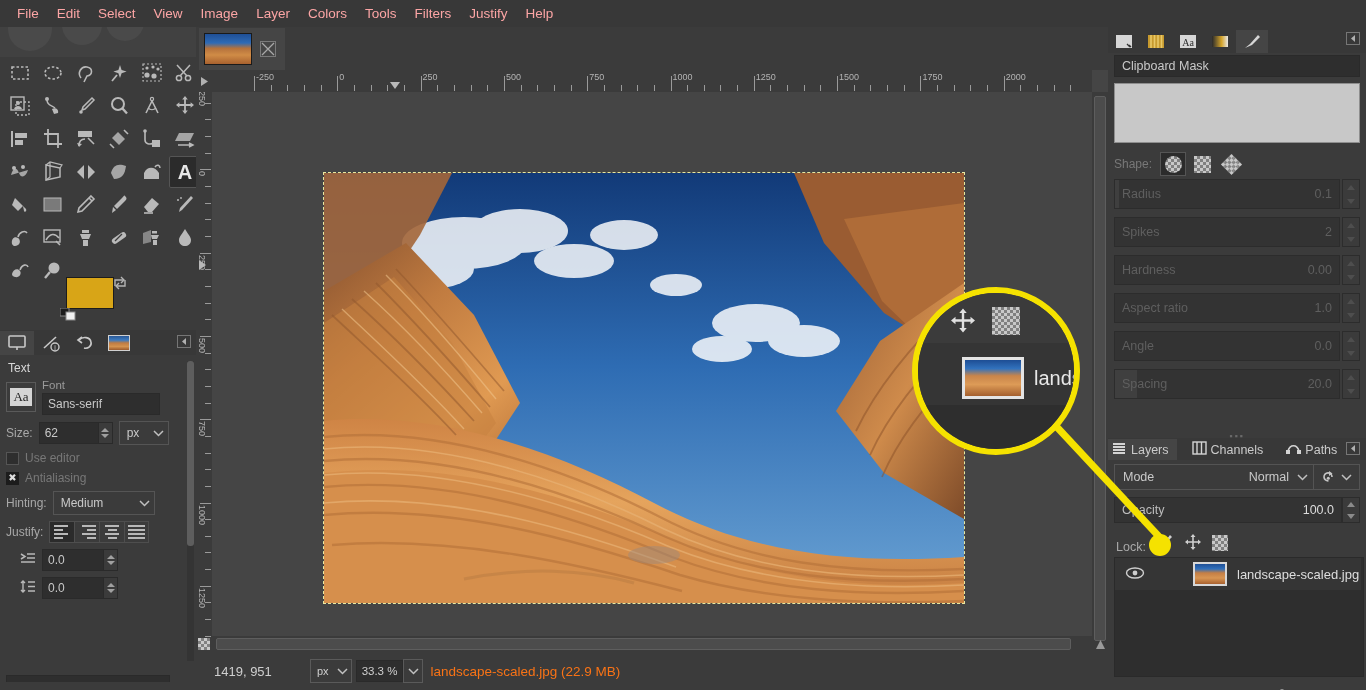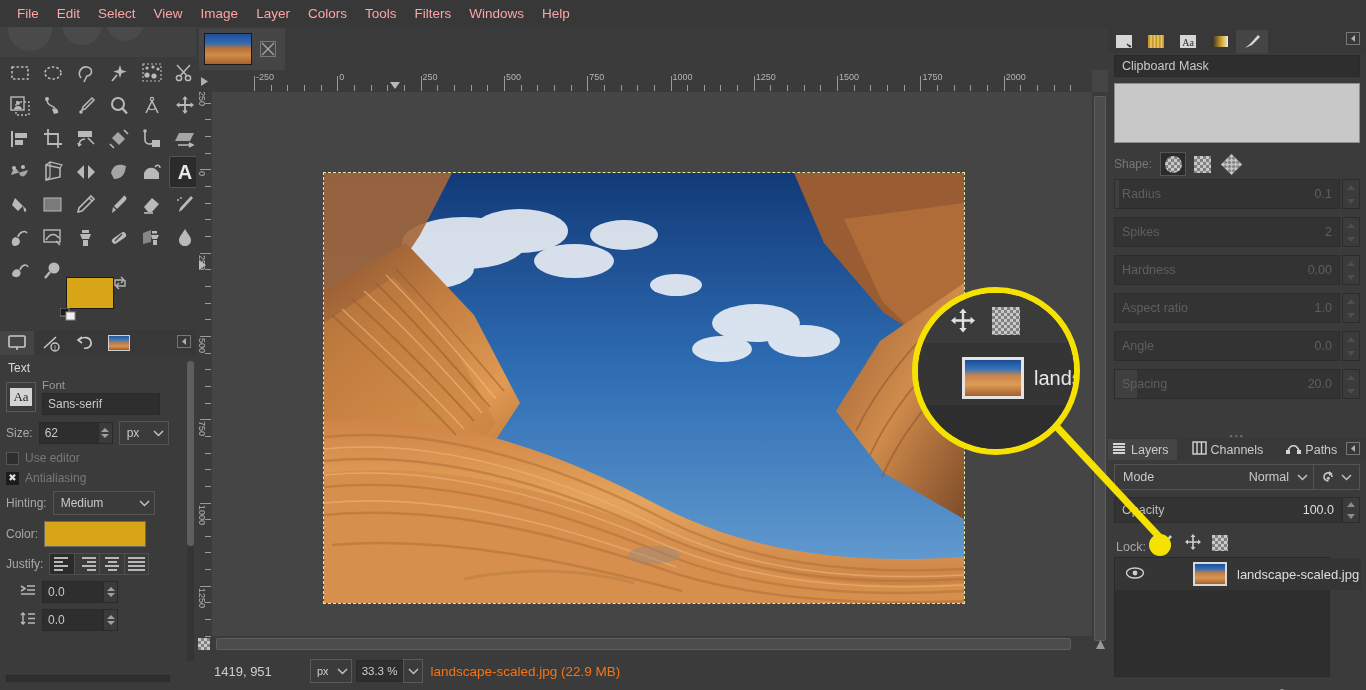--- a/index.html
+++ b/index.html
@@ -340,21 +340,21 @@
   #opacity-spin i.up { border-bottom: 5px solid #8a8a8a; }
   #opacity-spin i.dn { border-top: 5px solid #8a8a8a; }
 
   #lock-row {
     position: absolute; left: 8px; top: 505px; width: 246px; height: 22px;
     display: flex; align-items: center; gap: 10px;
   }
   #lock-label { color: #a8a8a8; font-size: 12.5px; margin-top: 8px; }
 
   #layer-list {
-    position: absolute; left: 6px; top: 530px; width: 216px; height: 120px;
+    position: absolute; left: 6px; top: 530px; width: 250px; height: 120px;
     background: #2e2e2e; border: 1px solid #2a2a2a;
   }
   #layer-row {
     position: absolute; left: 0; top: 0; width: 246px; height: 32px;
     background: #353535; display: flex; align-items: center; padding-left: 10px;
   }
   #layer-thumb {
     width: 34px; height: 24px; border: 2px solid #d8d8d8; margin-left: 48px;
     background: linear-gradient(#1f4f96 0%, #3070bb 25%, #c57f45 45%, #d89552 70%, #a8612f 100%);
   }
@@ -398,21 +398,21 @@
   <div id="menubar">
       <div class="menu-item">File</div>
       <div class="menu-item">Edit</div>
       <div class="menu-item">Select</div>
       <div class="menu-item">View</div>
       <div class="menu-item">Image</div>
       <div class="menu-item">Layer</div>
       <div class="menu-item">Colors</div>
       <div class="menu-item">Tools</div>
       <div class="menu-item">Filters</div>
-      <div class="menu-item">Windows</div>
+      <div class="menu-item">Justify</div>
       <div class="menu-item">Help</div>
     </div>
 
   <div id="left-dock">
 
     <div id="toolbox-header">
       <div class="blob" style="left:8px;top:-20px;width:44px;height:44px;"></div>
       <div class="blob" style="left:62px;top:-22px;width:40px;height:40px;"></div>
       <div class="blob" style="left:106px;top:-24px;width:38px;height:38px;"></div>
     </div>
@@ -752,24 +752,20 @@
         <div class="combo" style="width:102px">
           <span>Medium</span>
           <span class="chev">
             <svg width="11" height="8" viewBox="0 0 11 8">
                 <path d="M1 2 L5.5 6.5 L10 2" stroke="#c0c0c0" stroke-width="1.5" fill="none"></path>
               </svg>
           </span>
         </div>
       </div>
 
-      <div class="opt-row">
-        <span class="opt-label">Color:</span>
-        <div id="color-swatch-btn" style="background: rgb(216, 165, 23);"></div>
-      </div>
 
       <div class="opt-row">
         <span class="opt-label">Justify:</span>
         <div style="display:flex" id="justify-group">
             <div class="justify-btn active">
               <div style="width: 17px; display: flex; flex-direction: column; align-items: flex-start;">
                 <div class="jline" style="width: 14px;"></div>
                 <div class="jline" style="width: 9px;"></div>
                 <div class="jline" style="width: 14px;"></div>
                 <div class="jline" style="width: 9px;"></div>

